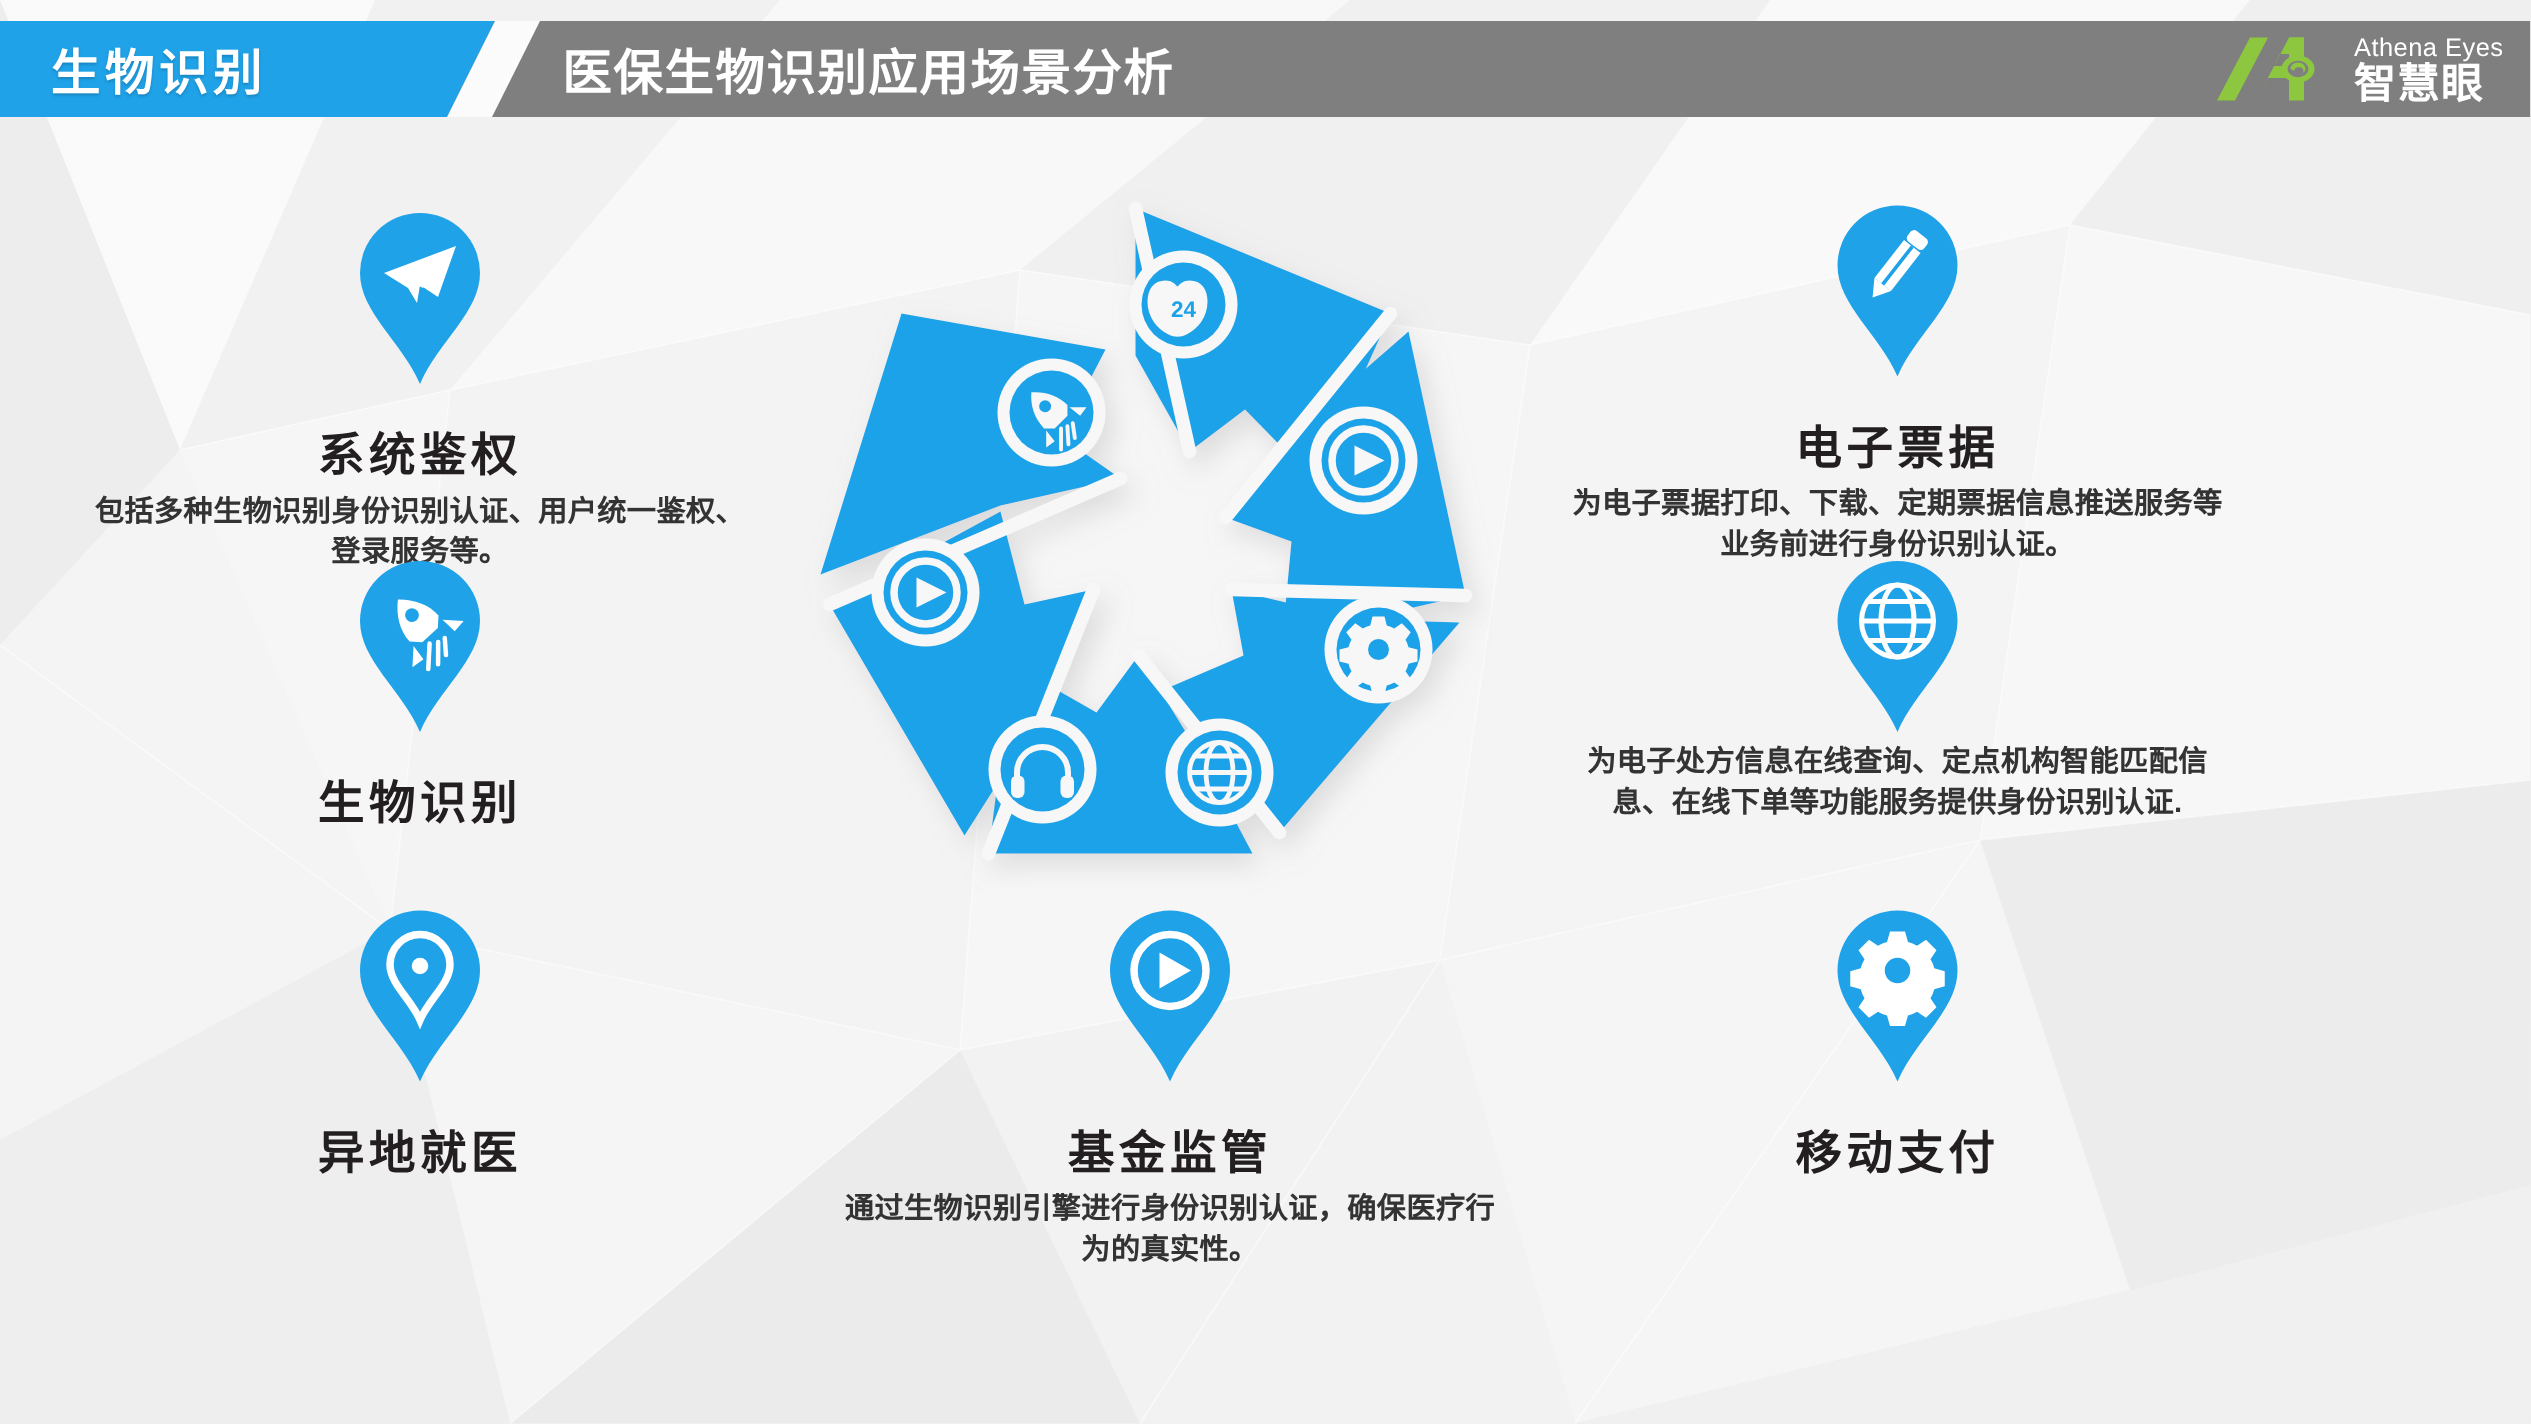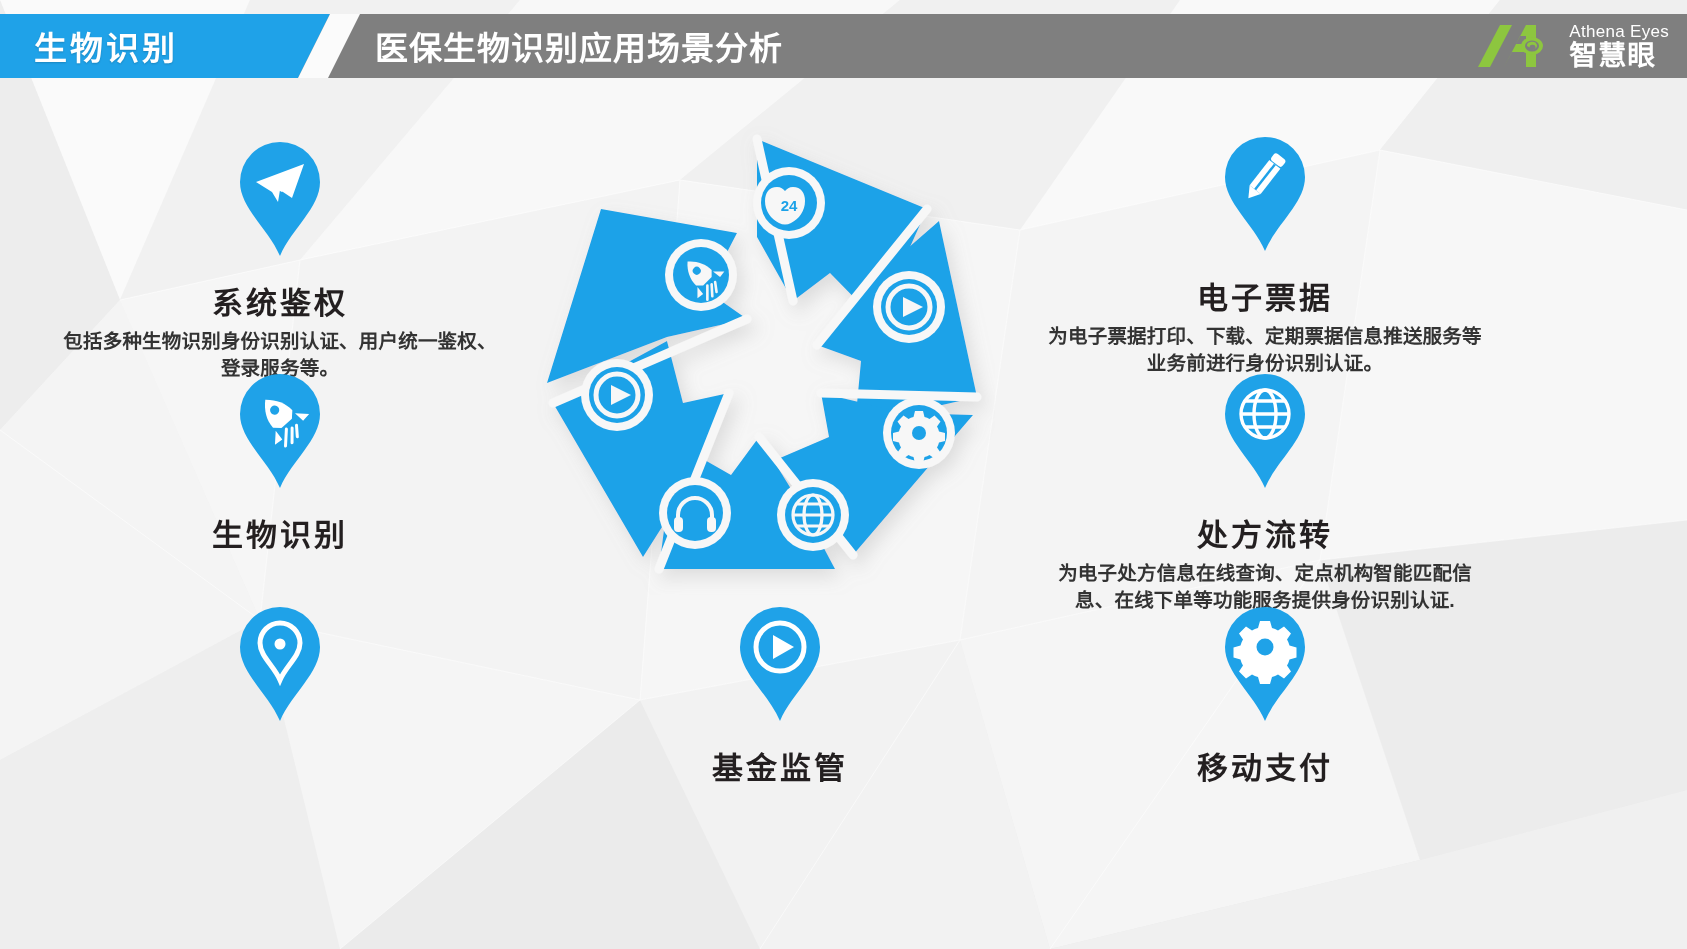--- a/index.html
+++ b/index.html
@@ -317,31 +317,33 @@
 </div>
 
 <div class="item" id="item-remote-care">
   <div class="pin-wrap">
     <svg width="92" height="118" viewBox="0 0 92 118">
       <path d="M46,2 a40,40 0 0,1 40,40 c0,26 -28,46 -40,74 c-12,-28 -40,-48 -40,-74 a40,40 0 0,1 40,-40 z" fill="#1fa2e8"></path>
       <path d="M46,18 a20,20 0 0,1 20,20 c0,13 -14,23 -20,37 c-6,-14 -20,-24 -20,-37 a20,20 0 0,1 20,-20 z" fill="none" stroke="#ffffff" stroke-width="5"></path>
       <circle cx="46" cy="39" r="5.5" fill="#ffffff"></circle>
     </svg>
   </div>
+  <div class="item-title">异地就医</div>
 </div>
 
 <div class="item" id="item-fund-super">
   <div class="pin-wrap">
     <svg width="92" height="118" viewBox="0 0 92 118">
       <path d="M46,2 a40,40 0 0,1 40,40 c0,26 -28,46 -40,74 c-12,-28 -40,-48 -40,-74 a40,40 0 0,1 40,-40 z" fill="#1fa2e8"></path>
       <circle cx="46" cy="42" r="24" fill="none" stroke="#ffffff" stroke-width="5"></circle>
       <polygon points="39,30 60,42 39,54" fill="#ffffff"></polygon>
     </svg>
   </div>
   <div class="item-title">基金监管</div>
+  <div class="item-desc">通过生物识别引擎进行身份识别认证，确保医疗行为的真实性。</div>
 </div>
 
 <div class="item" id="item-e-invoice">
   <div class="pin-wrap">
     <svg width="92" height="118" viewBox="0 0 92 118">
       <path d="M46,2 a40,40 0 0,1 40,40 c0,26 -28,46 -40,74 c-12,-28 -40,-48 -40,-74 a40,40 0 0,1 40,-40 z" fill="#1fa2e8"></path>
       <g fill="#ffffff" transform="translate(46,42) rotate(38)">
         <rect x="-7" y="-26" width="14" height="9" rx="3"></rect>
         <polygon points="-7,-16 7,-16 7,16 -7,16"></polygon>
         <polygon points="-7,16 7,16 0,27"></polygon>
@@ -357,21 +359,20 @@
   <div class="pin-wrap">
     <svg width="92" height="118" viewBox="0 0 92 118">
       <path d="M46,2 a40,40 0 0,1 40,40 c0,26 -28,46 -40,74 c-12,-28 -40,-48 -40,-74 a40,40 0 0,1 40,-40 z" fill="#1fa2e8"></path>
       <g fill="none" stroke="#ffffff" stroke-width="3.4">
         <circle cx="46" cy="42" r="24"></circle>
         <ellipse cx="46" cy="42" rx="11" ry="24"></ellipse>
         <path d="M22,42 h48 M26,29 h40 M26,55 h40"></path>
       </g>
     </svg>
   </div>
-  <div class="item-title">处方流转</div>
   <div class="item-desc">为电子处方信息在线查询、定点机构智能匹配信息、在线下单等功能服务提供身份识别认证.</div>
 </div>
 
 <div class="item" id="item-mobile-pay">
   <div class="pin-wrap">
     <svg width="92" height="118" viewBox="0 0 92 118">
       <path d="M46,2 a40,40 0 0,1 40,40 c0,26 -28,46 -40,74 c-12,-28 -40,-48 -40,-74 a40,40 0 0,1 40,-40 z" fill="#1fa2e8"></path>
       <g fill="#ffffff" transform="translate(46,42)">
         <path d="M-5,-26 h10 l2,7 a20,20 0 0,1 6,2.5 l6,-4 l7,7 l-4,6 a20,20 0 0,1 2.5,6 l7,2 v10 l-7,2
                  a20,20 0 0,1 -2.5,6 l4,6 l-7,7 l-6,-4 a20,20 0 0,1 -6,2.5 l-2,7 h-10 l-2,-7

